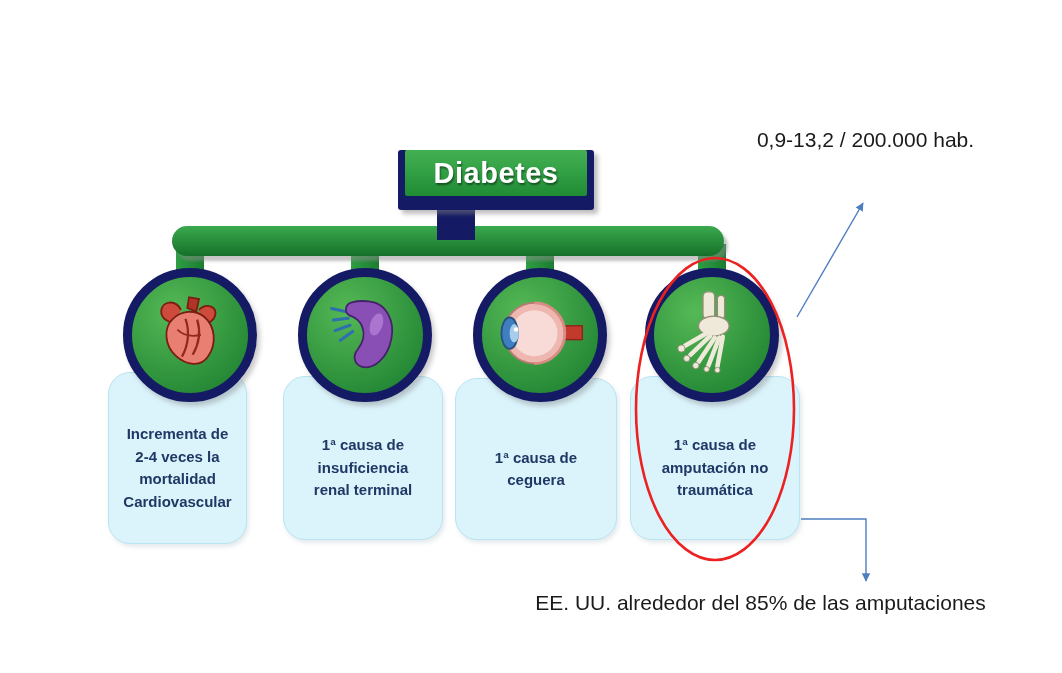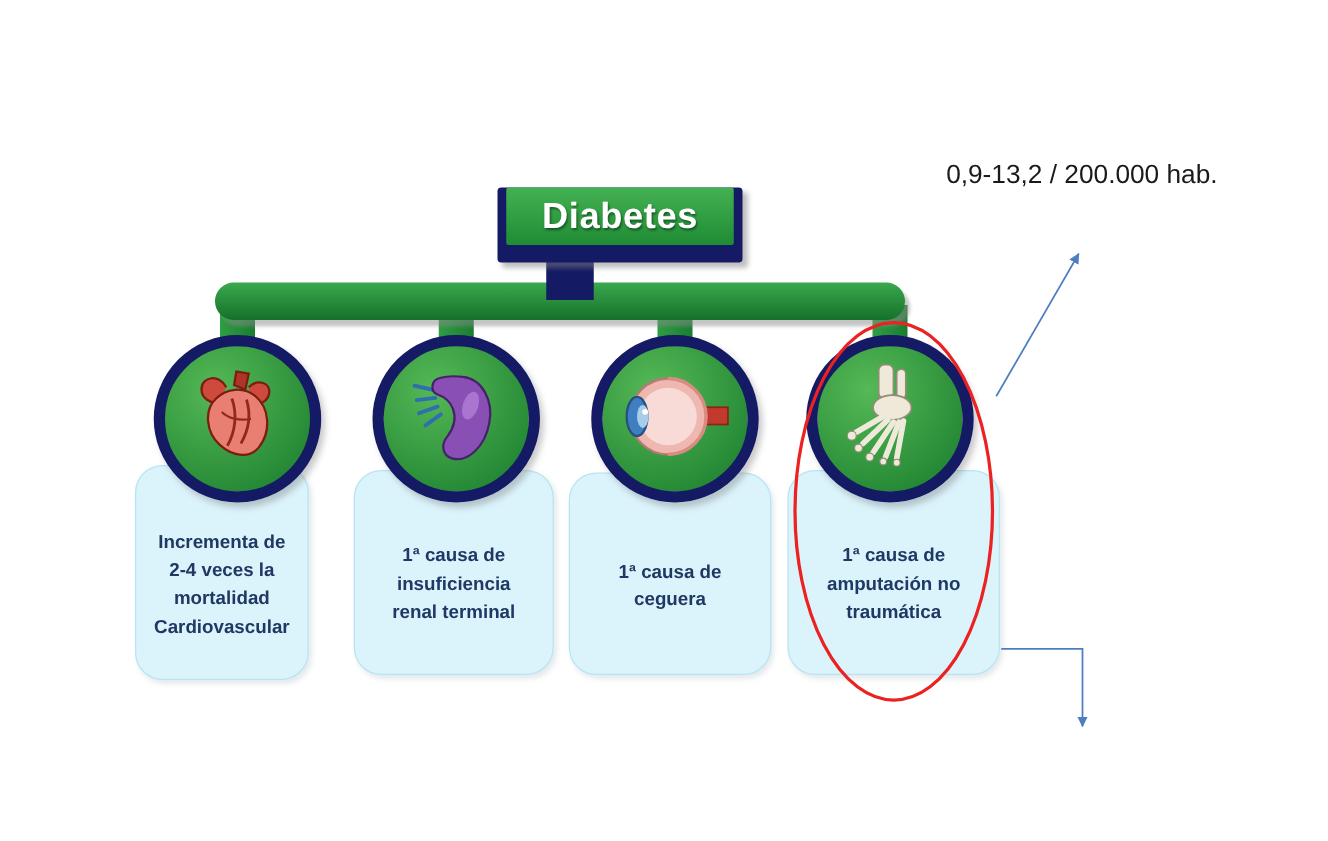--- a/index.html
+++ b/index.html
@@ -174,15 +174,16 @@
     </defs>
     <ellipse cx="715" cy="409" rx="79" ry="151" fill="none" stroke="#ec2121" stroke-width="2.6"></ellipse>
     <line x1="797" y1="317" x2="863" y2="203" stroke="#4d7ec0" stroke-width="1.4" marker-end="url(#arrowhead)"></line>
     <path d="M801 519 L866 519 L866 581" fill="none" stroke="#4d7ec0" stroke-width="1.4" marker-end="url(#arrowhead)"></path>
   </svg>
 
   <div class="annotation annotation-europe">
     <div>0,9-13,2 / 200.000 hab.</div>
   </div>
   <div class="annotation annotation-usa">
+    <div>EE. UU. alrededor del 85% de las amputaciones</div>
   </div>
 
 </div>
 
 </body></html>

